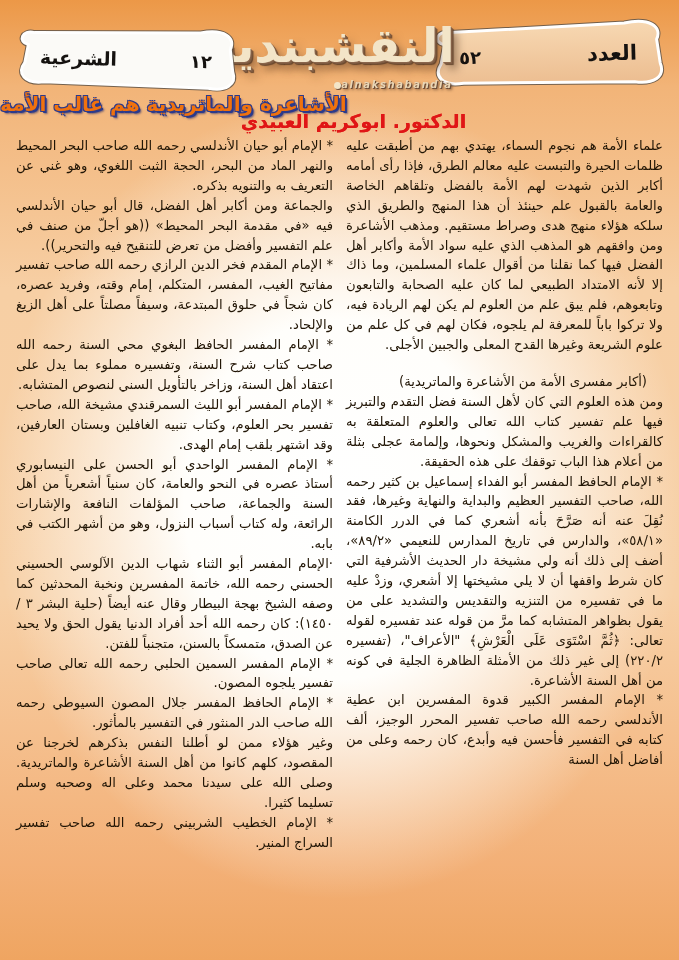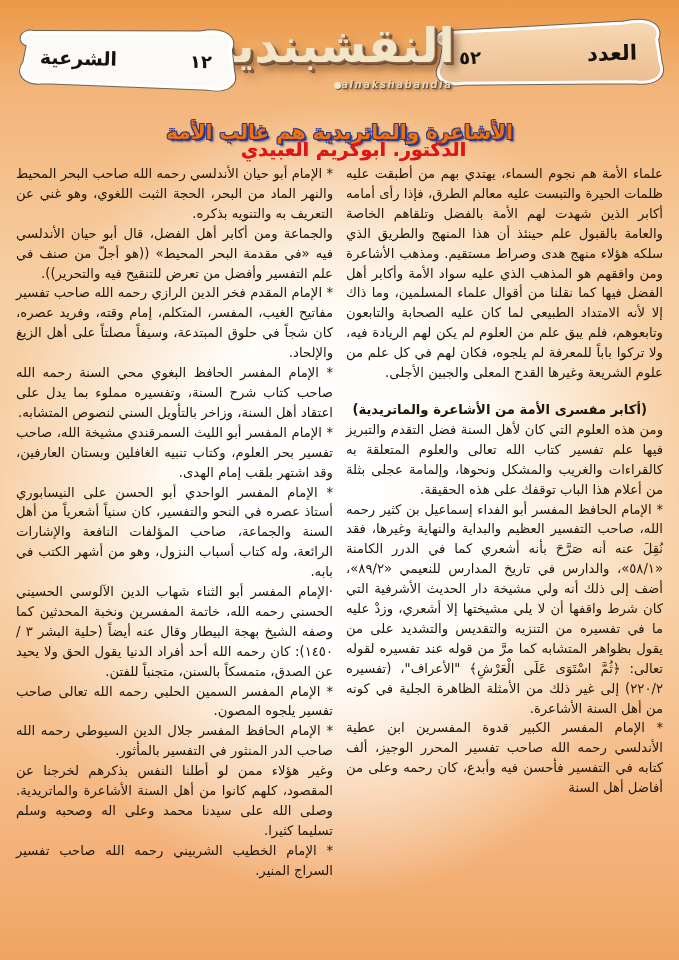--- a/index.html
+++ b/index.html
@@ -30,34 +30,34 @@
     letter-spacing:-2px;
   }
   .logo-latin{
     position:absolute;right:2px;bottom:2px;font-size:10px;font-weight:bold;letter-spacing:1.6px;
     color:#e9d6b6;text-shadow:1px 1px 0 #6a4b37,2px 2px 3px rgba(70,45,30,.7);font-style:italic;
   }
   .logo-latin .dot{display:inline-block;width:7px;height:7px;border-radius:50%;background:#f3e5c8;
     box-shadow:1px 1px 0 #6a4b37;margin-left:4px;vertical-align:middle;}
   
   .title{
-    direction:rtl;text-align:center;margin-top:120px;font-size:20px;font-weight:bold;color:#f0720e;
+    direction:rtl;text-align:left;margin-top:92px;font-size:20px;font-weight:bold;color:#f0720e;
     text-shadow:-1px -1px 0 #2c3a8c,1px -1px 0 #2c3a8c,-1px 1px 0 #2c3a8c,1px 1px 0 #2c3a8c,2px 2px 0 #2c3a8c,3px 3px 2px rgba(25,35,105,.55);
   }
   .author{
     direction:rtl;text-align:center;padding-left:28px;margin-top:-6px;
     font-size:19px;font-weight:bold;color:#e01616;text-shadow:0 0 .4px #e01616;
   }
   
   .columns{
     direction:rtl;display:flex;gap:13px;padding:4px 16px 0 16px;color:#211505;
   }
   .col{flex:1;min-width:0;}
   .col p{margin:0;font-size:13.2px;line-height:19.9px;text-align:justify;}
-  .col p.heading{font-weight:bold;margin-top:17px;padding-right:16px;text-align:right;}
+  .col p.heading{font-weight:normal;margin-top:17px;padding-right:16px;text-align:right;}
 </style>
 </head>
 <body>
 
 <div class="page">
 
   <div class="header">
 
     <div class="ribbon ribbon-issue">
       <svg width="238" height="66" viewBox="0 0 238 66">
@@ -103,22 +103,22 @@
       <p>ومن هذه العلوم التي كان لأهل السنة فضل التقدم والتبريز فيها علم تفسير كتاب الله تعالى والعلوم المتعلقة به كالقراءات والغريب والمشكل ونحوها، وإلمامة عجلى بثلة من أعلام هذا الباب توقفك على هذه الحقيقة.</p>
       <p>* الإمام الحافظ المفسر أبو الفداء إسماعيل بن كثير رحمه الله، صاحب التفسير العظيم والبداية والنهاية وغيرها، فقد نُقِلَ عنه أنه صَرَّحَ بأنه أشعري كما في الدرر الكامنة «٥٨/١»، والدارس في تاريخ المدارس للنعيمي «٨٩/٢»، أضف إلى ذلك أنه ولي مشيخة دار الحديث الأشرفية التي كان شرط واقفها أن لا يلي مشيختها إلا أشعري، وزدْ عليه ما في تفسيره من التنزيه والتقديس والتشديد على من يقول بظواهر المتشابه كما مرَّ من قوله عند تفسيره لقوله تعالى: ﴿ثُمَّ اسْتَوَى عَلَى الْعَرْشِ﴾ "الأعراف"، (تفسيره ٢٢٠/٢) إلى غير ذلك من الأمثلة الظاهرة الجلية في كونه من أهل السنة الأشاعرة.</p>
       <p>* الإمام المفسر الكبير قدوة المفسرين ابن عطية الأندلسي رحمه الله صاحب تفسير المحرر الوجيز، ألف كتابه في التفسير فأحسن فيه وأبدع، كان رحمه وعلى من أفاضل أهل السنة</p>
     </div>
     <div class="col">
       <p>* الإمام أبو حيان الأندلسي رحمه الله صاحب البحر المحيط والنهر الماد من البحر، الحجة الثبت اللغوي، وهو غني عن التعريف به والتنويه بذكره.</p>
       <p>والجماعة ومن أكابر أهل الفضل، قال أبو حيان الأندلسي فيه «في مقدمة البحر المحيط» ((هو أجلّ من صنف في علم التفسير وأفضل من تعرض للتنقيح فيه والتحرير)).</p>
       <p>* الإمام المقدم فخر الدين الرازي رحمه الله صاحب تفسير مفاتيح الغيب، المفسر، المتكلم، إمام وقته، وفريد عصره، كان شجاً في حلوق المبتدعة، وسيفاً مصلتاً على أهل الزيغ والإلحاد.</p>
       <p>* الإمام المفسر الحافظ البغوي محي السنة رحمه الله صاحب كتاب شرح السنة، وتفسيره مملوء بما يدل على اعتقاد أهل السنة، وزاخر بالتأويل السني لنصوص المتشابه.</p>
       <p>* الإمام المفسر أبو الليث السمرقندي مشيخة الله، صاحب تفسير بحر العلوم، وكتاب تنبيه الغافلين وبستان العارفين، وقد اشتهر بلقب إمام الهدى.</p>
-      <p>* الإمام المفسر الواحدي أبو الحسن على النيسابوري أستاذ عصره في النحو والتفسير، كان سنياً أشعرياً من أهل السنة والجماعة، صاحب المؤلفات النافعة والإشارات الرائعة، وله كتاب أسباب النزول، وهو من أشهر الكتب في بابه.</p>
+      <p>* الإمام المفسر الواحدي أبو الحسن على النيسابوري أستاذ عصره في النحو والعامة، كان سنياً أشعرياً من أهل السنة والجماعة، صاحب المؤلفات النافعة والإشارات الرائعة، وله كتاب أسباب النزول، وهو من أشهر الكتب في بابه.</p>
       <p>·الإمام المفسر أبو الثناء شهاب الدين الآلوسي الحسيني الحسني رحمه الله، خاتمة المفسرين ونخبة المحدثين كما وصفه الشيخ بهجة البيطار وقال عنه أيضاً (حلية البشر ٣ / ١٤٥٠): كان رحمه الله أحد أفراد الدنيا يقول الحق ولا يحيد عن الصدق، متمسكاً بالسنن، متجنباً للفتن.</p>
       <p>* الإمام المفسر السمين الحلبي رحمه الله تعالى صاحب تفسير يلجوه المصون.</p>
-      <p>* الإمام الحافظ المفسر جلال الدين السيوطي رحمه الله صاحب الدر المنثور في التفسير بالمأثور.</p>
+      <p>* الإمام الحافظ المفسر جلال المصون السيوطي رحمه الله صاحب الدر المنثور في التفسير بالمأثور.</p>
       <p>وغير هؤلاء ممن لو أطلنا النفس بذكرهم لخرجنا عن المقصود، كلهم كانوا من أهل السنة الأشاعرة والماتريدية. وصلى الله على سيدنا محمد وعلى اله وصحبه وسلم تسليما كثيرا.</p>
       <p>* الإمام الخطيب الشربيني رحمه الله صاحب تفسير السراج المنير.</p>
     </div>
   </div>
 
 </div>
 
 </body></html>

